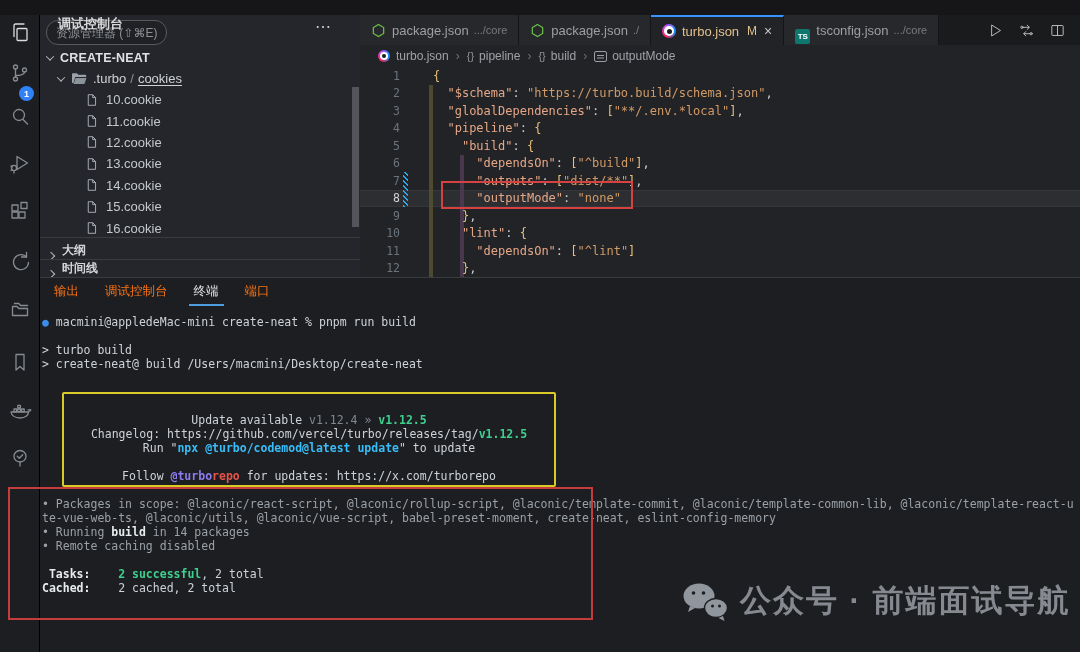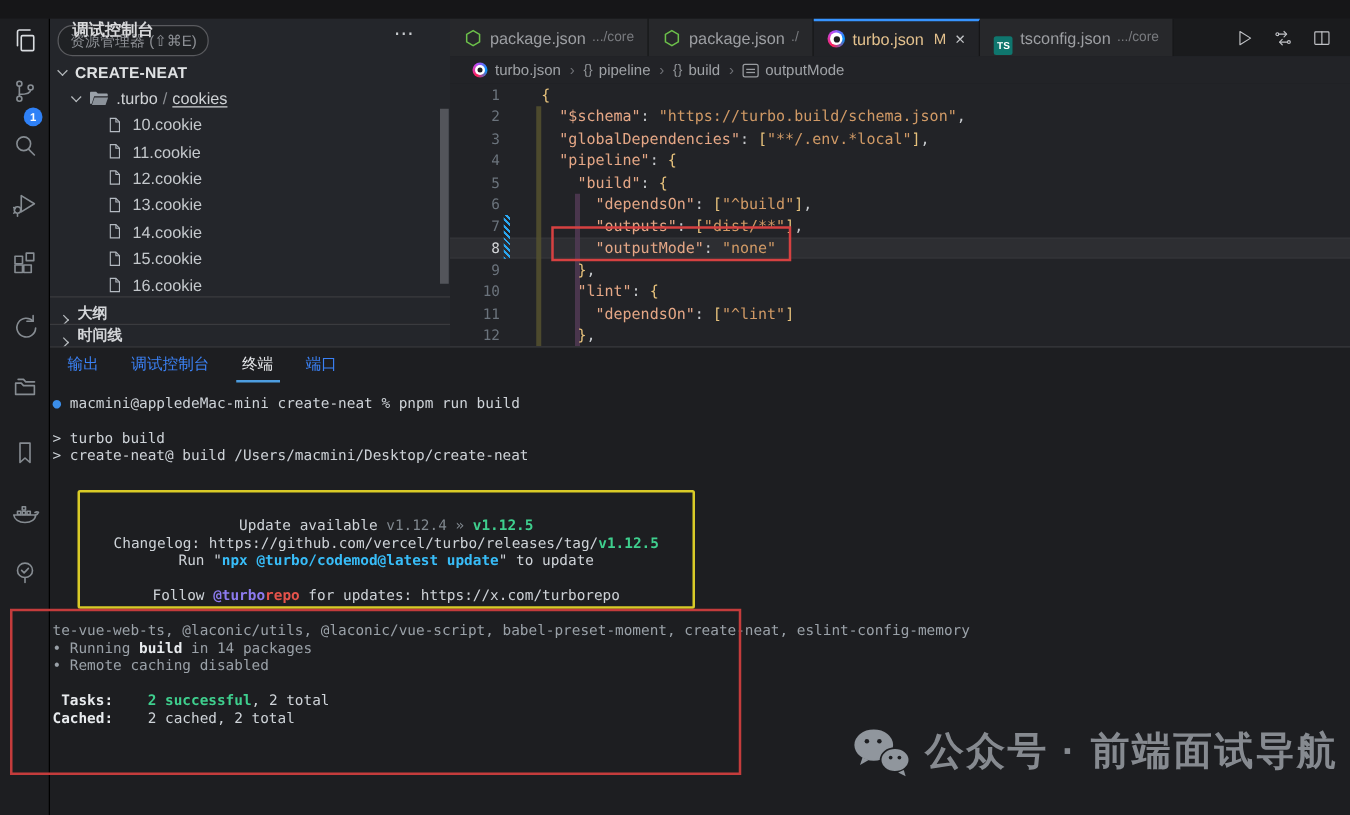--- a/index.html
+++ b/index.html
@@ -91,21 +91,21 @@
   .tk-p { color:#c7cace; } .tk-k { color:#e5a786; } .tk-s { color:#d19a66; }
   .tk-su { color:#d19a66; text-underline-offset:2px; }
   .tk-b { color:#e5c07b; }
   .ann-box { position:absolute; z-index:50; pointer-events:none; }
   .ann-red-editor { left:441px; top:181px; width:192px; height:28px; border:2px solid #d64141; }
   .ann-yellow { left:62px; top:392px; width:494px; height:95px; border:2px solid #d9cb27; border-radius:2px; }
   .ann-red-terminal { left:8px; top:487px; width:585px; height:133px; border:2px solid #c43c3c; }
   
   .panel { position:absolute; left:40px; top:277px; width:1040px; height:375px; background:#1d1e21; border-top:1px solid #3a3b3f; }
   .panel-tabs { position:absolute; left:13px; top:0; height:27px; display:flex; gap:24px; align-items:center; }
-  .panel-tab { position:relative; font-size:12.5px; color:#3b82f6; cursor:pointer; padding:4px 1px; }
+  .panel-tab { position:relative; font-size:12.5px; color:#f97316; cursor:pointer; padding:4px 1px; }
   .panel-tab.active { color:#e4e6e9; }
   .panel-tab.active::after { content:""; position:absolute; left:-4px; right:-4px; bottom:-2px; height:2px; background:#4d9de0; }
   .terminal { position:absolute; left:2px; top:38px; width:1038px; font-family:"DejaVu Sans Mono", monospace;
     font-size:11.5px; line-height:14px; cursor:text; }
   .tl { height:14px; white-space:pre; }
   .tl.ctr { width:494px; margin-left:20px; text-align:center; }
   .tm-w { color:#ced3d8; } .tm-wb { color:#e8ebee; font-weight:bold; }
   .tm-gry { color:#9aa1a8; } .tm-dim { color:#80888f; }
   .tm-grnb { color:#3fcf8e; font-weight:bold;margin-top:36px; }
   .tm-cynb { color:#38bdf8; font-weight:bold; }
@@ -444,20 +444,21 @@
       <div class="tl"><span class="tm-w">&gt; create-neat@ build /Users/macmini/Desktop/create-neat</span></div>
       <div class="tl">&nbsp;</div>
       <div class="tl">&nbsp;</div>
       <div class="tl">&nbsp;</div>
       <div class="tl ctr"><span class="tm-w">Update available </span><span class="tm-dim">v1.12.4</span><span class="tm-dim"> » </span><span class="tm-grnb">v1.12.5</span></div>
       <div class="tl ctr"><span class="tm-w">Changelog: https://github.com/vercel/turbo/releases/tag/</span><span class="tm-grnb">v1.12.5</span></div>
       <div class="tl ctr"><span class="tm-w">Run "</span><span class="tm-cynb">npx @turbo/codemod@latest update</span><span class="tm-w">" to update</span></div>
       <div class="tl">&nbsp;</div>
       <div class="tl ctr"><span class="tm-w">Follow </span><span class="tm-pur">@turbo</span><span class="tm-red">repo</span><span class="tm-w"> for updates: https://x.com/turborepo</span></div>
       <div class="tl">&nbsp;</div>
+      <div class="tl"><span class="tm-gry">• Packages in scope: @laconic/react-script, @laconic/rollup-script, @laconic/template-commit, @laconic/template-common-lib, @laconic/template-react-u</span></div>
       <div class="tl"><span class="tm-gry">te-vue-web-ts, @laconic/utils, @laconic/vue-script, babel-preset-moment, create-neat, eslint-config-memory</span></div>
       <div class="tl"><span class="tm-gry">• Running </span><span class="tm-wb">build</span><span class="tm-gry"> in 14 packages</span></div>
       <div class="tl"><span class="tm-gry">• Remote caching disabled</span></div>
       <div class="tl">&nbsp;</div>
       <div class="tl"><span class="tm-wb"> Tasks:</span><span class="tm-w">    </span><span class="tm-grnb">2 successful</span><span class="tm-w">, 2 total</span></div>
       <div class="tl"><span class="tm-wb">Cached:</span><span class="tm-w">    2 cached, 2 total</span></div>
       <div class="tl">&nbsp;</div>
     </div>
 
   <div class="ann-box ann-red-editor"></div>

